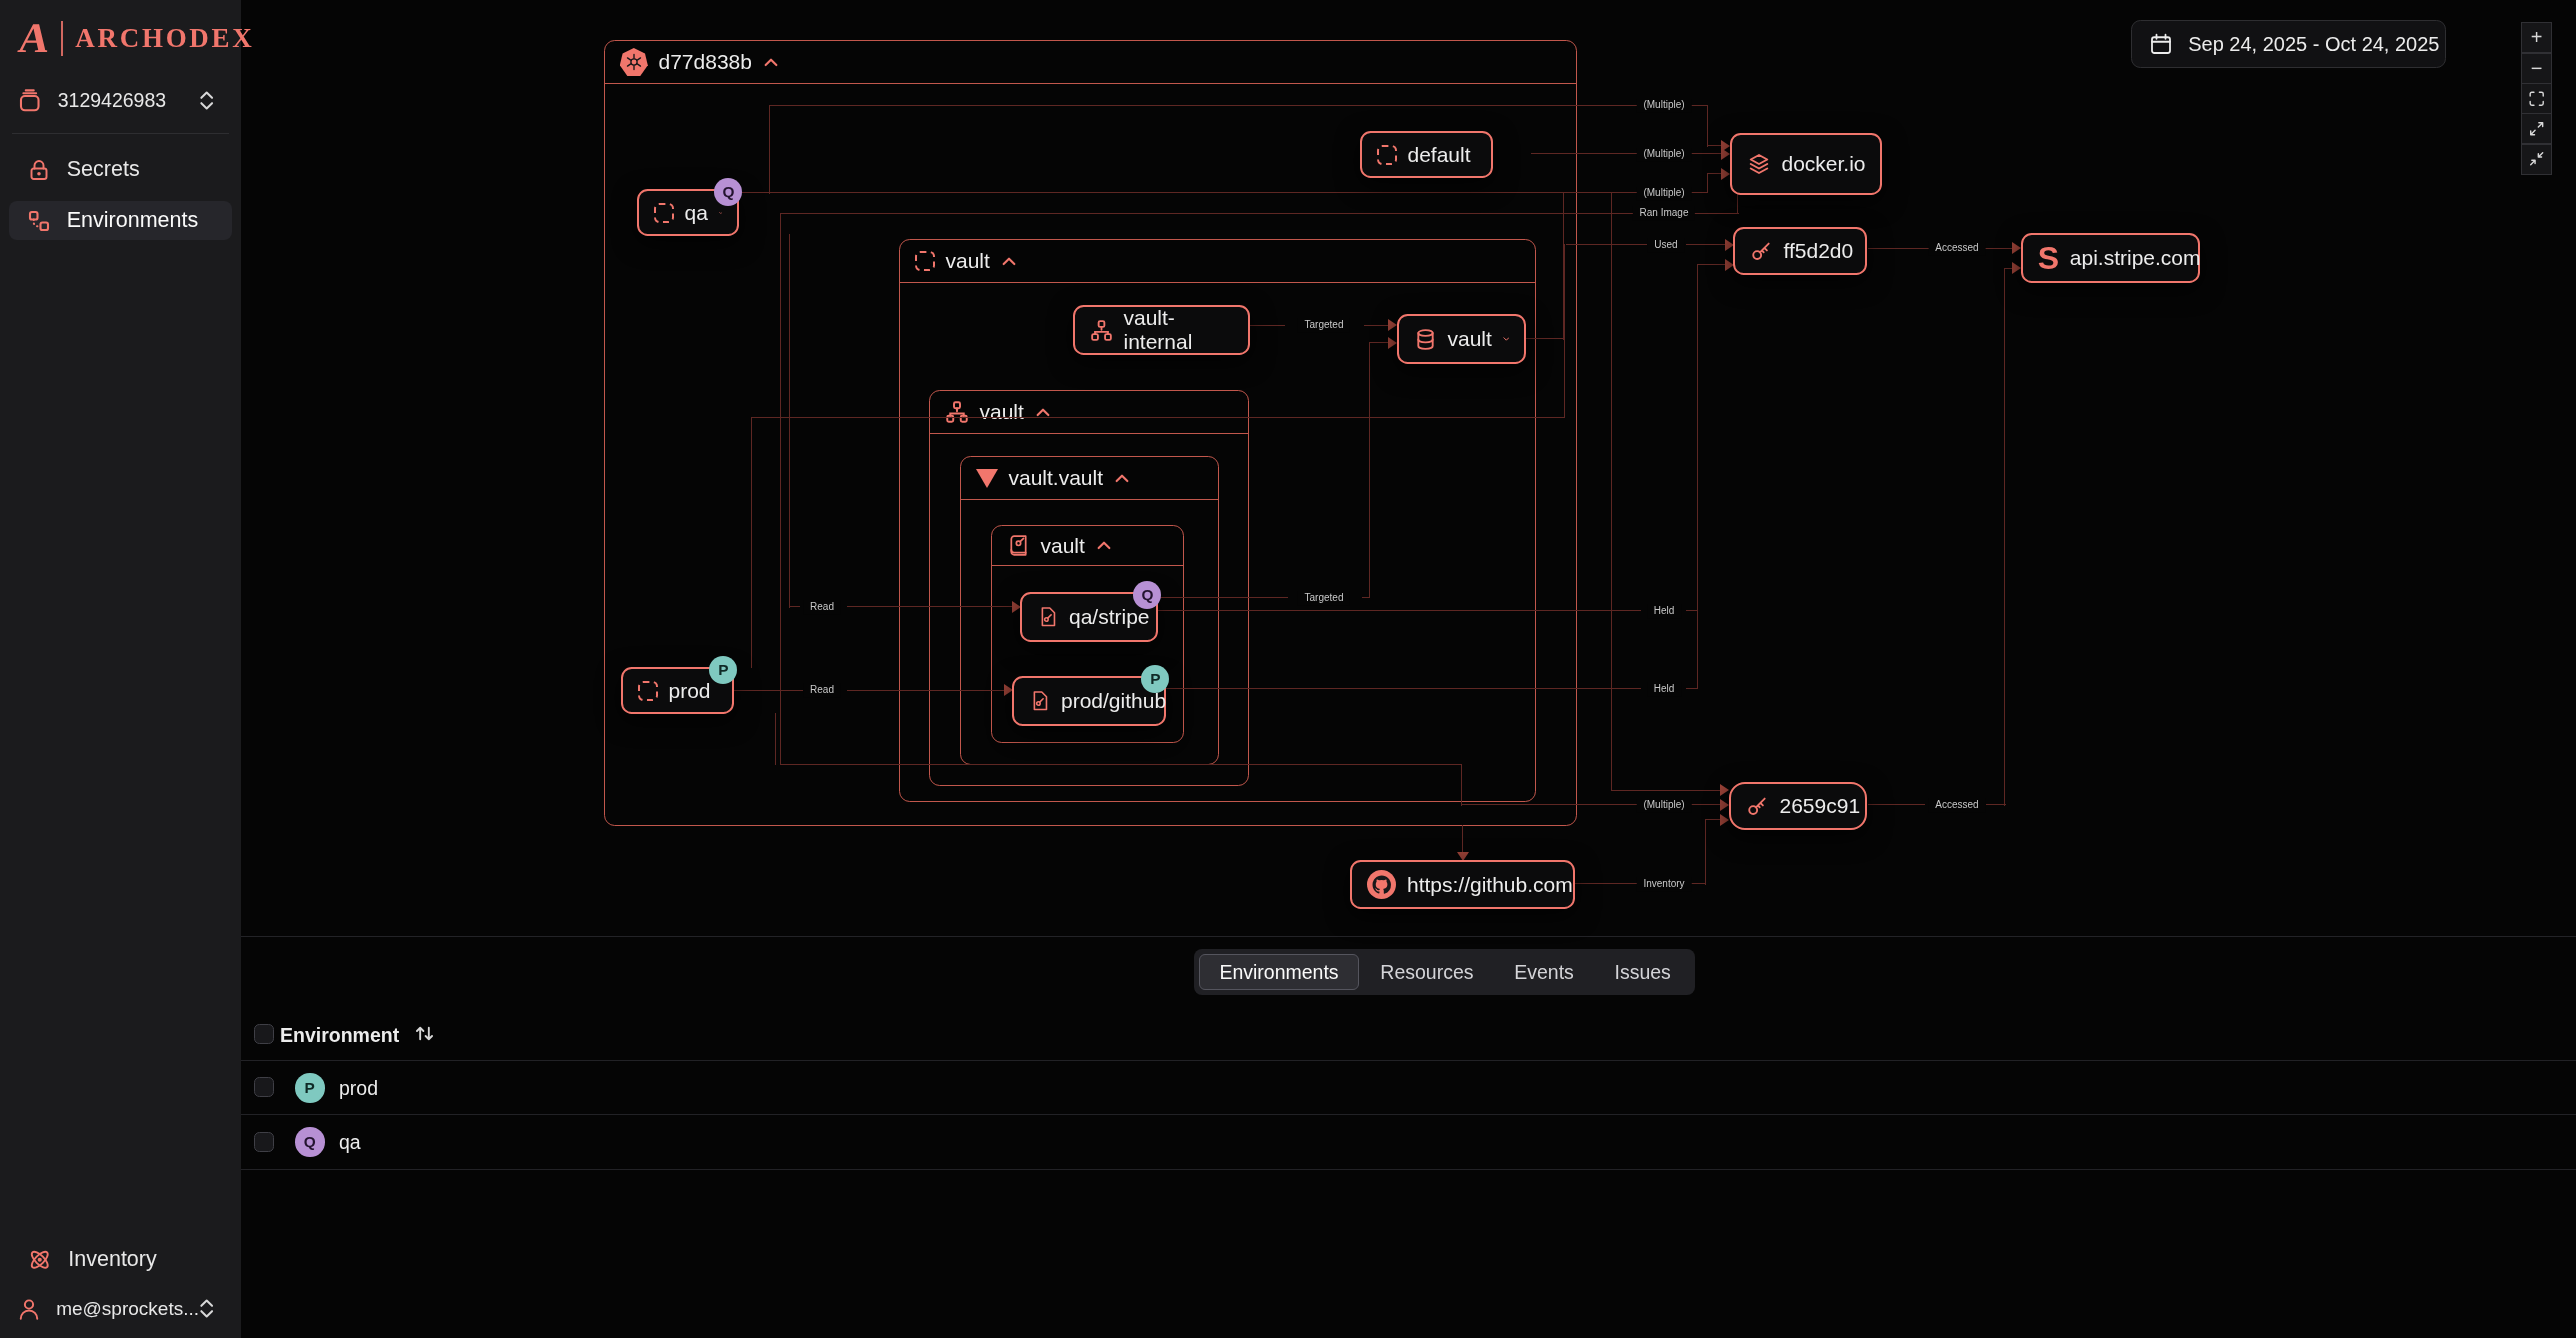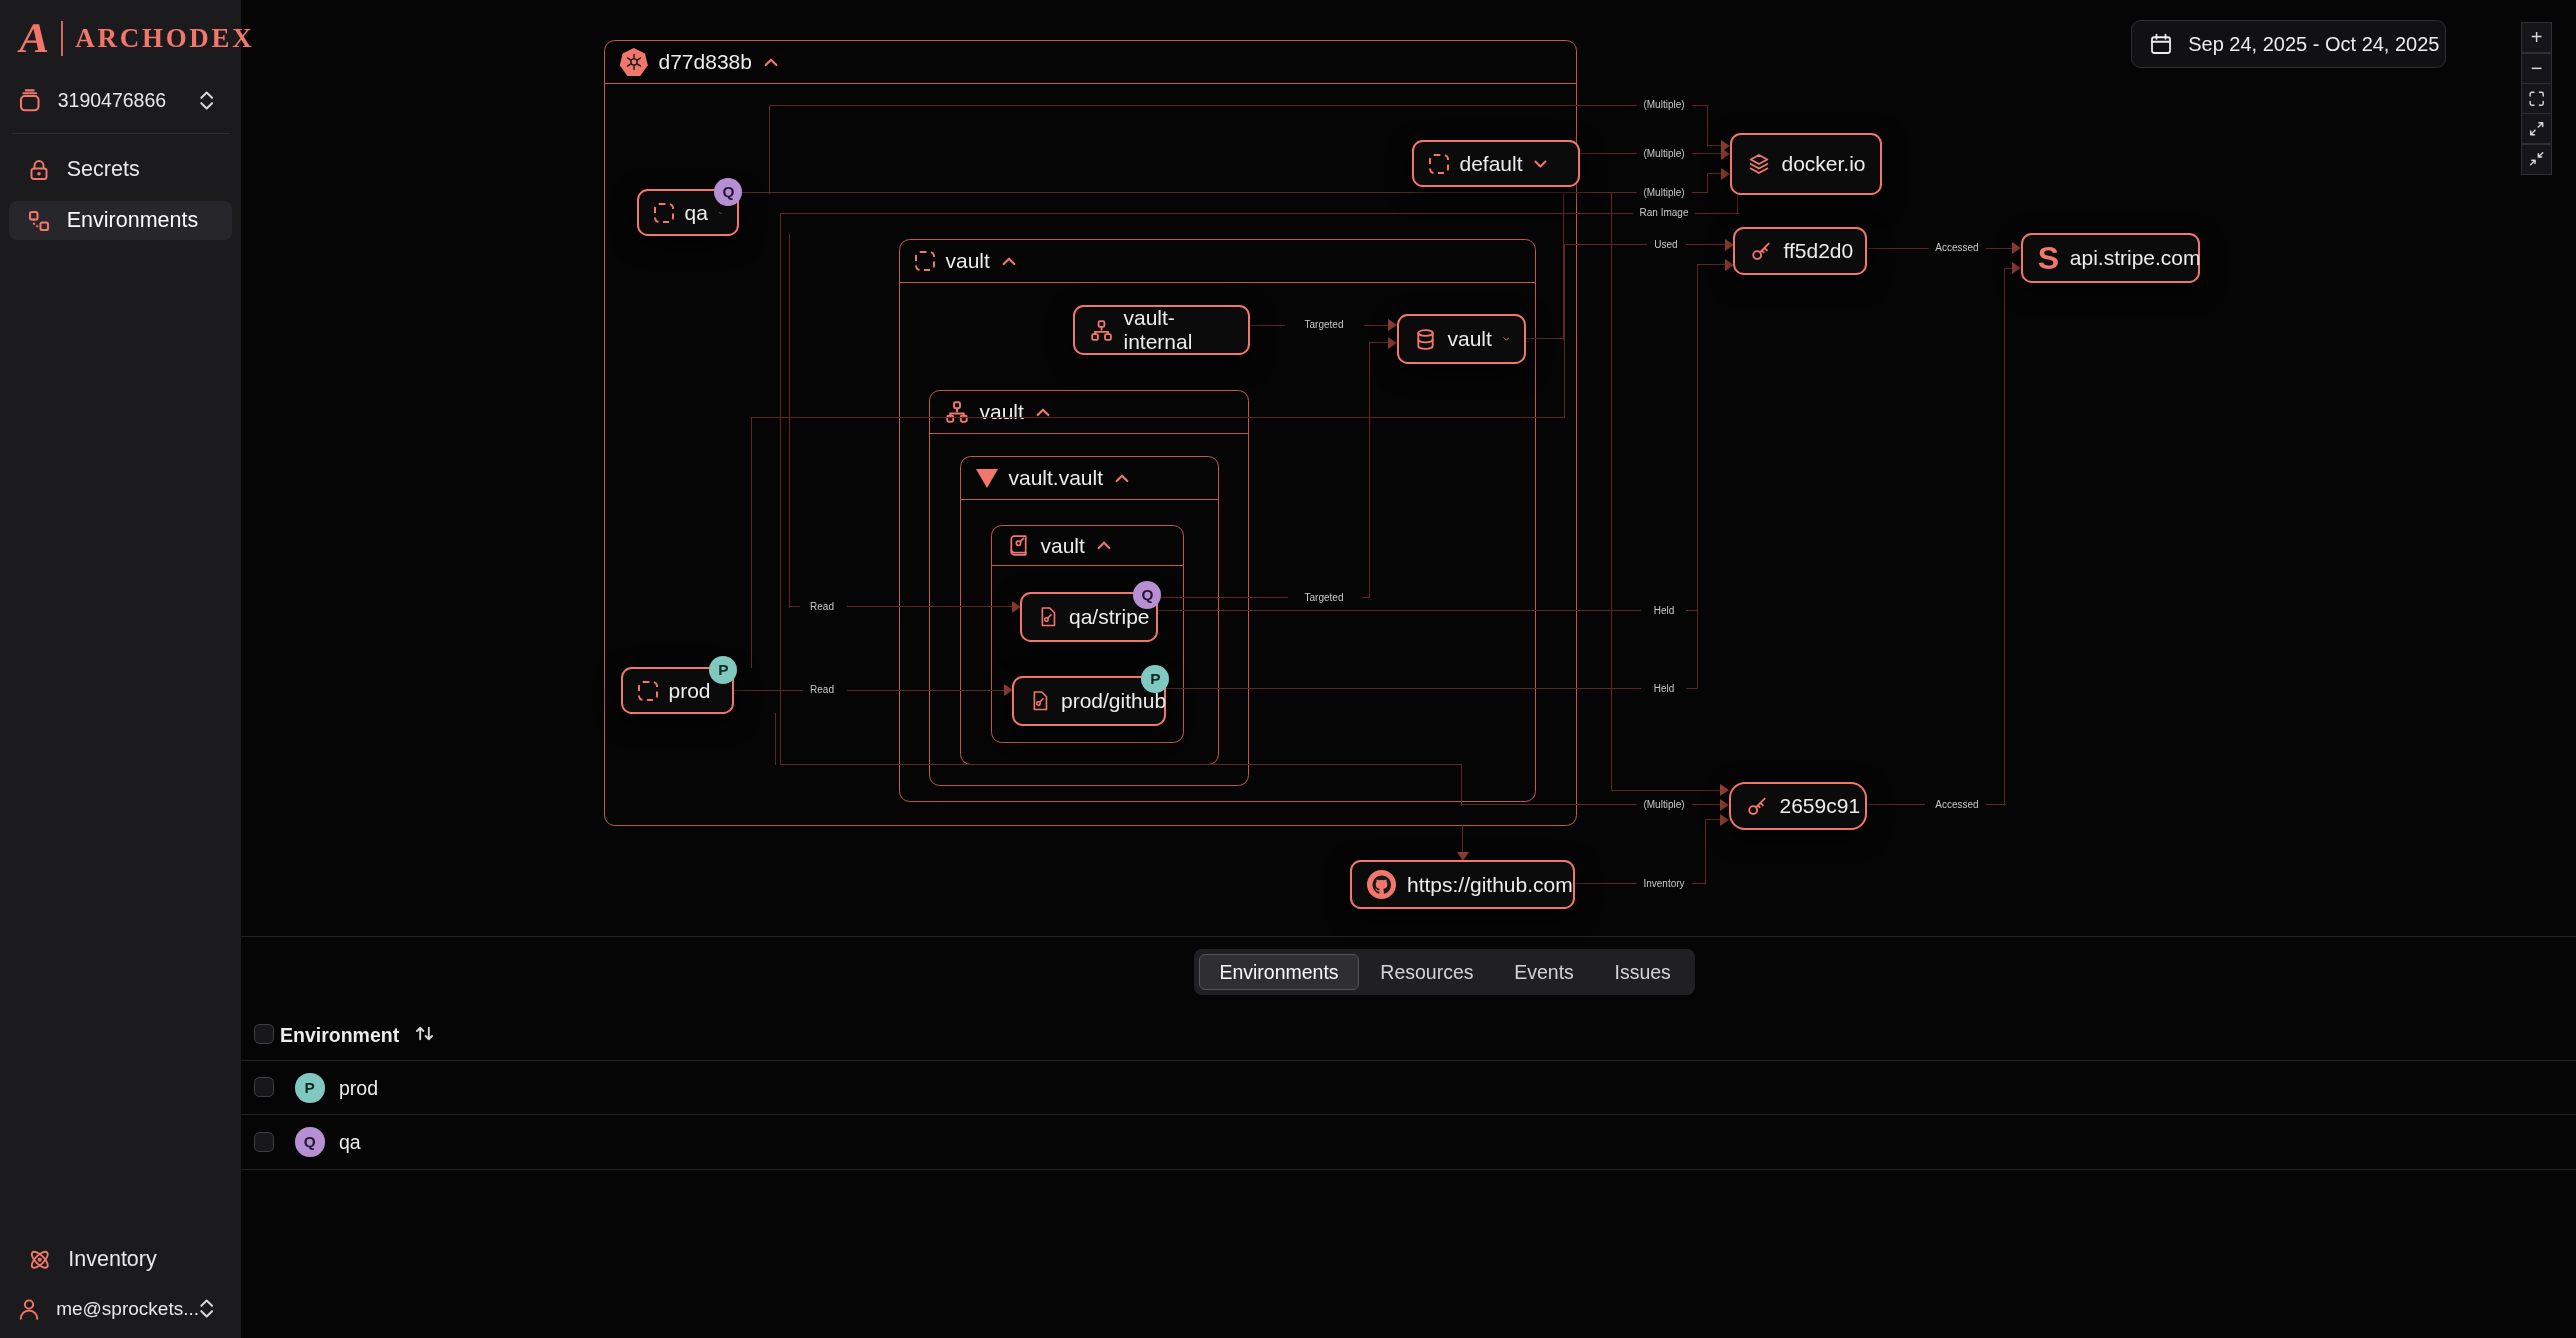--- a/index.html
+++ b/index.html
@@ -92,21 +92,21 @@
     <span class="logo-word">ARCHODEX</span>
   </div>
 
   <div class="acct-row">
     <span class="ic">
       <svg width="25.5" height="25.5" viewBox="0 0 32 32" fill="none" stroke="#f1766c" stroke-width="2.6" stroke-linecap="round">
         <rect x="5" y="10" width="22" height="18" rx="5"></rect>
           <path d="M8 6.5h16M11 3h10"></path>
       </svg>
     </span>
-    <span class="txt">3190476866</span>
+    <span class="txt">3129426983</span>
     <span class="selector-ic">
       <svg width="17.4" height="23" viewBox="0 0 26 34" fill="none" stroke="#d8d8d8" stroke-width="3" stroke-linecap="round" stroke-linejoin="round">
         <path d="M5 13l8-8 8 8M5 21l8 8 8-8"></path>
       </svg>
     </span>
   </div>
   <div class="side-divider"></div>
 
   <div class="nav-item" style="top:150px;">
     <span class="ic">
@@ -350,21 +350,21 @@
 <div class="elabel" style="left:822px;top:607px;">Read</div>
 <div class="elabel" style="left:1324px;top:598px;">Targeted</div>
 <div class="elabel" style="left:1664px;top:611px;">Held</div>
 <div class="elabel" style="left:822px;top:690px;">Read</div>
 <div class="elabel" style="left:1664px;top:689px;">Held</div>
 <div class="elabel" style="left:1664px;top:805px;">(Multiple)</div>
 <div class="elabel" style="left:1957px;top:805px;">Accessed</div>
 <div class="elabel" style="left:1957px;top:248px;">Accessed</div>
 <div class="elabel" style="left:1664px;top:884px;">Inventory</div>
 
-<div class="node" style="left:1412px;top:131px;width:168px;height:47px;margin-top:9px;">
+<div class="node" style="left:1360px;top:131px;width:133px;height:47px;">
   <span class="dashed-sq"></span>
   <span>default</span>
   <svg width="14.8" height="10" viewBox="0 0 22 16" fill="none" stroke="#f1766c" stroke-width="3.2" stroke-linecap="round" stroke-linejoin="round">
       <polyline points="3,4 11,12 19,4"></polyline>
     </svg>
 </div>
 
 <div class="node" style="left:637px;top:189px;width:102px;height:47px;">
   <span class="badge badge-q">Q</span>
   <span class="dashed-sq"></span>

